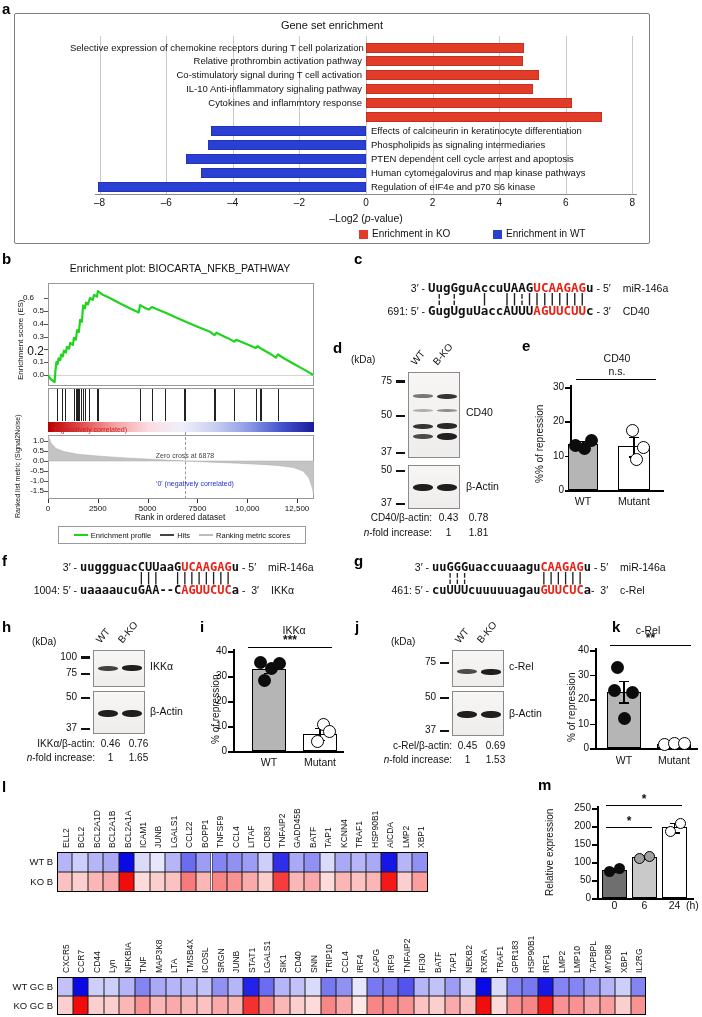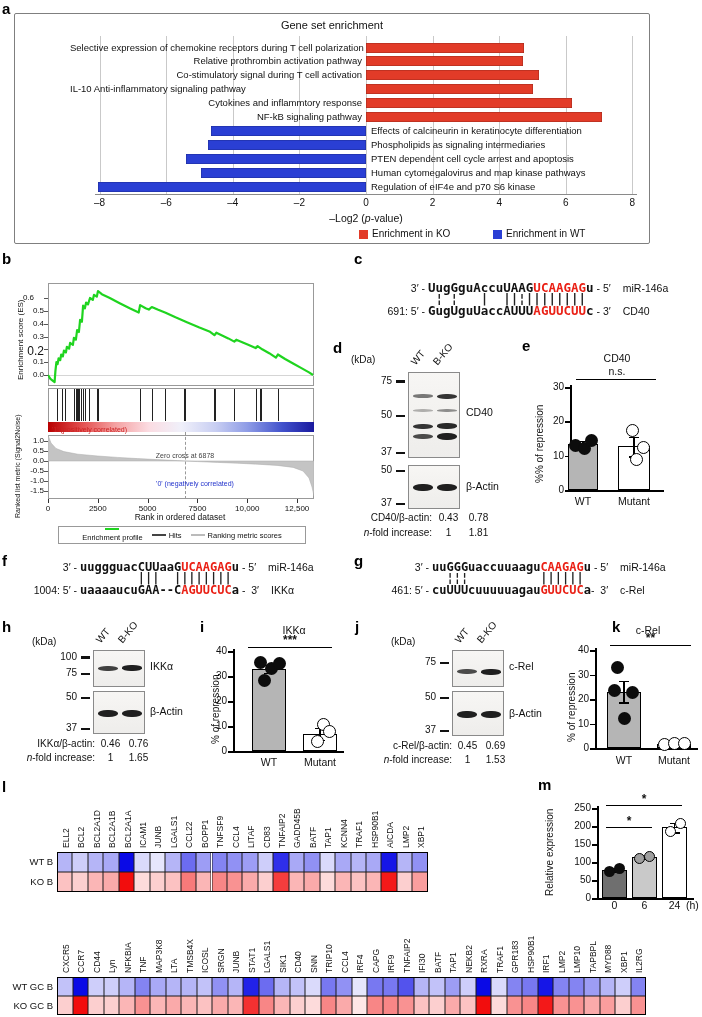--- a/index.html
+++ b/index.html
@@ -67,50 +67,50 @@
       <div style="position: absolute; left: 617.4px; top: 22px; width: 1px; height: 158px; background: rgb(201, 201, 201);"></div>
       <div style="position: absolute; left: 602.4px; top: 183px; width: 30px; text-align: center; font-size: 10px;">8</div>
       <div style="position: absolute; left: 79.605px; top: 180px; width: 542.79px; height: 1px; background: rgb(138, 138, 138);"></div>
       <div style="position: absolute; left: 351px; top: 28.5px; width: 158.175px; height: 10px; background: rgb(226, 59, 40); box-shadow: rgba(0, 0, 0, 0.3) 0px 0px 0px 0.5px inset;"></div>
       <div style="position: absolute; left: 55px; top: 27.5px; width: 292px; text-align: right; font-size: 9.5px; white-space: nowrap;">Selective expression of chemokine receptors during T cell polarization</div>
       <div style="position: absolute; left: 351px; top: 42.4px; width: 156.51px; height: 10px; background: rgb(226, 59, 40); box-shadow: rgba(0, 0, 0, 0.3) 0px 0px 0px 0.5px inset;"></div>
       <div style="position: absolute; left: 55px; top: 41.4px; width: 292px; text-align: right; font-size: 9.5px; white-space: nowrap;">Relative prothrombin activation pathway</div>
       <div style="position: absolute; left: 351px; top: 56.3px; width: 173.16px; height: 10px; background: rgb(226, 59, 40); box-shadow: rgba(0, 0, 0, 0.3) 0px 0px 0px 0.5px inset;"></div>
       <div style="position: absolute; left: 55px; top: 55.3px; width: 292px; text-align: right; font-size: 9.5px; white-space: nowrap;">Co-stimulatory signal during T cell activation</div>
       <div style="position: absolute; left: 351px; top: 70.2px; width: 166.5px; height: 10px; background: rgb(226, 59, 40); box-shadow: rgba(0, 0, 0, 0.3) 0px 0px 0px 0.5px inset;"></div>
-      <div style="position: absolute; left: 55px; top: 69.2px; width: 292px; font-size: 9.5px; white-space: nowrap;">IL-10 Anti-inflammatory signaling pathway</div>
+      <div style="position: absolute; left: 55px; top: 69.2px; width: 292px; text-align: right; font-size: 9.5px; white-space: nowrap;">IL-10 Anti-inflammatory signaling pathway</div>
       <div style="position: absolute; left: 351px; top: 84.1px; width: 206.46px; height: 10px; background: rgb(226, 59, 40); box-shadow: rgba(0, 0, 0, 0.3) 0px 0px 0px 0.5px inset;"></div>
       <div style="position: absolute; left: 55px; top: 83.1px; width: 292px; text-align: right; font-size: 9.5px; white-space: nowrap;">Cytokines and inflammtory response</div>
       <div style="position: absolute; left: 351px; top: 98px; width: 236.43px; height: 10px; background: rgb(226, 59, 40); box-shadow: rgba(0, 0, 0, 0.3) 0px 0px 0px 0.5px inset;"></div>
-      <div style="position: absolute; left: 55px; top: 97px; width: 292px; text-align: right; font-size: 9.5px; white-space: nowrap;">NF-kB signaling pathway</div>
       <div style="position: absolute; left: 196.155px; top: 111.9px; width: 154.845px; height: 10px; background: rgb(42, 63, 212); box-shadow: rgba(0, 0, 0, 0.3) 0px 0px 0px 0.5px inset;"></div>
       <div style="position: absolute; left: 356px; top: 110.9px; width: 285px; font-size: 9.5px; white-space: nowrap;">Effects of calcineurin in keratinocyte differentiation</div>
       <div style="position: absolute; left: 192.825px; top: 125.8px; width: 158.175px; height: 10px; background: rgb(42, 63, 212); box-shadow: rgba(0, 0, 0, 0.3) 0px 0px 0px 0.5px inset;"></div>
       <div style="position: absolute; left: 356px; top: 124.8px; width: 285px; font-size: 9.5px; white-space: nowrap;">Phospholipids as signaling intermediaries</div>
       <div style="position: absolute; left: 171.18px; top: 139.7px; width: 179.82px; height: 10px; background: rgb(42, 63, 212); box-shadow: rgba(0, 0, 0, 0.3) 0px 0px 0px 0.5px inset;"></div>
       <div style="position: absolute; left: 356px; top: 138.7px; width: 285px; font-size: 9.5px; white-space: nowrap;">PTEN dependent cell cycle arrest and apoptosis</div>
       <div style="position: absolute; left: 186.165px; top: 153.6px; width: 164.835px; height: 10px; background: rgb(42, 63, 212); box-shadow: rgba(0, 0, 0, 0.3) 0px 0px 0px 0.5px inset;"></div>
       <div style="position: absolute; left: 356px; top: 152.6px; width: 285px; font-size: 9.5px; white-space: nowrap;">Human cytomegalovirus and map kinase pathways</div>
       <div style="position: absolute; left: 82.935px; top: 167.5px; width: 268.065px; height: 10px; background: rgb(42, 63, 212); box-shadow: rgba(0, 0, 0, 0.3) 0px 0px 0px 0.5px inset;"></div>
       <div style="position: absolute; left: 356px; top: 166.5px; width: 285px; font-size: 9.5px; white-space: nowrap;">Regulation of eIF4e and p70 S6 kinase</div>
       <div style="position: absolute; left: 344px; top: 216px; width: 9px; height: 9px; background: rgb(226, 59, 40);"></div>
       <div style="position: absolute; left: 357px; top: 214px; font-size: 10px; white-space: nowrap;">Enrichment in KO</div>
       <div style="position: absolute; left: 478px; top: 216px; width: 9px; height: 9px; background: rgb(42, 63, 212);"></div>
       <div style="position: absolute; left: 491px; top: 214px; font-size: 10px; white-space: nowrap;">Enrichment in WT</div>
     </div>
 
   <div id="pb" class="abs" style="left:0;top:252px;width:340px;height:312px">
+    <div class="ctitle" style="left:30px;top:10px;width:300px">Enrichment plot: BIOCARTA_NFKB_PATHWAY</div>
     <div class="rot" style="left:16px;top:128px;font-size:8px">Enrichment score (ES)</div>
     <div class="rot" style="left:14px;top:266px;font-size:7px">Ranked list metric (Signal2Noise)</div>
     <div class="abs" style="left:52px;top:174px;font-size:7px;color:#cc2222;z-index:6">'1' (positively correlated)</div>
     <div class="abs" style="left:105px;top:200px;width:160px;text-align:center;font-size:7px;color:#444;z-index:6">Zero cross at 6878</div>
     <div class="abs" style="left:110px;top:228px;width:170px;text-align:center;font-size:7px;color:#2233cc;z-index:6">'0' (negatively correlated)</div>
     <div class="abs" style="left:80px;top:260px;width:200px;text-align:center;font-size:8.5px">Rank in ordered dataset</div>
     <div id="pb-legend" class="abs" style="left:58px;top:274px;width:246px;height:16px;border:1px solid #999;display:flex;align-items:center;justify-content:center;gap:9px">
-        <span style="display: inline-flex; align-items: center; gap: 3px; font-size: 7.5px; flex-direction: column;">
+        <span style="display: inline-flex; align-items: center; gap: 3px; font-size: 7.5px;">
           <span style="display: inline-block; width: 14px; height: 2.5px; background: rgb(31, 212, 31);"></span>
           <span>Enrichment profile</span>
         </span>
         <span style="display: inline-flex; align-items: center; gap: 3px; font-size: 7.5px;">
           <span style="display: inline-block; width: 14px; height: 2.5px; background: rgb(68, 68, 68);"></span>
           <span>Hits</span>
         </span>
         <span style="display: inline-flex; align-items: center; gap: 3px; font-size: 7.5px;">
           <span style="display: inline-block; width: 14px; height: 2.5px; background: rgb(187, 187, 187);"></span>
           <span>Ranking metric scores</span>

